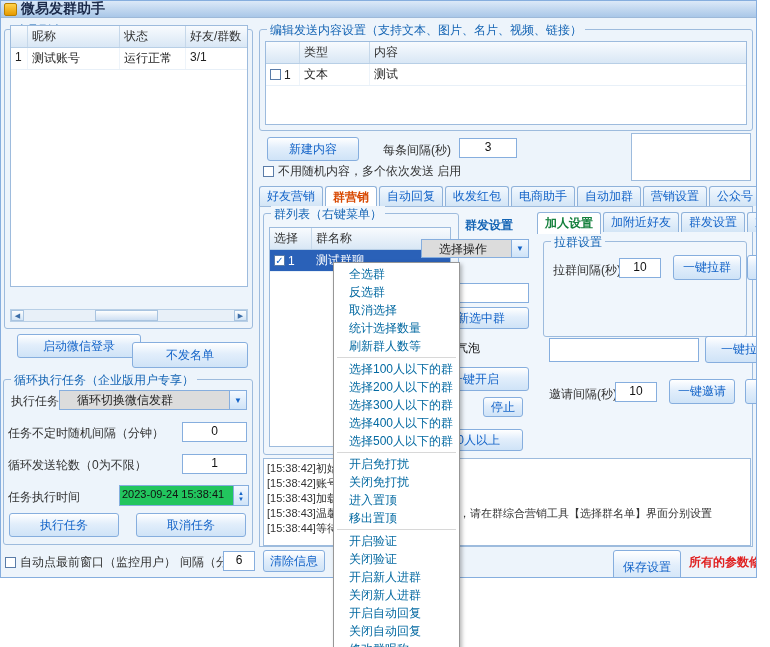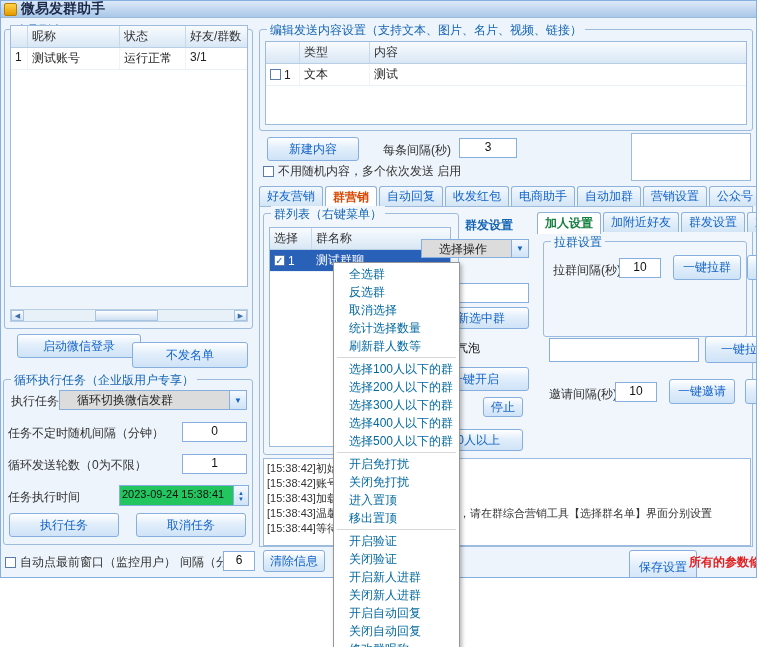--- a/index.html
+++ b/index.html
@@ -226,21 +226,21 @@
 
   <div class="log" style="left:262px;top:457px;width:488px;height:88px">
     <div>[15:38:42]初始化完成</div>
     <div>[15:38:42]账号登录成功</div>
     <div>[15:38:43]加载群列表完成</div>
     <div>[15:38:43]温馨提示：群发、拉人之类的，请在群综合营销工具【选择群名单】界面分别设置</div>
     <div>[15:38:44]等待执行任务</div>
   </div>
 
   <div class="btn" style="left:262px;top:549px;width:62px;height:22px">清除信息</div>
-  <div class="btn" style="left:628px;top:549px;width:68px;height:34px">保存设置</div>
+  <div class="btn" style="left:612px;top:549px;width:68px;height:34px">保存设置</div>
   <div class="notice" style="left:688px;top:553px">所有的参数修改需保存</div>
 
 </div>
 
 <div class="menu">
   <div class="mi">全选群</div>
   <div class="mi">反选群</div>
   <div class="mi">取消选择</div>
   <div class="mi">统计选择数量</div>
   <div class="mi">刷新群人数等</div>

